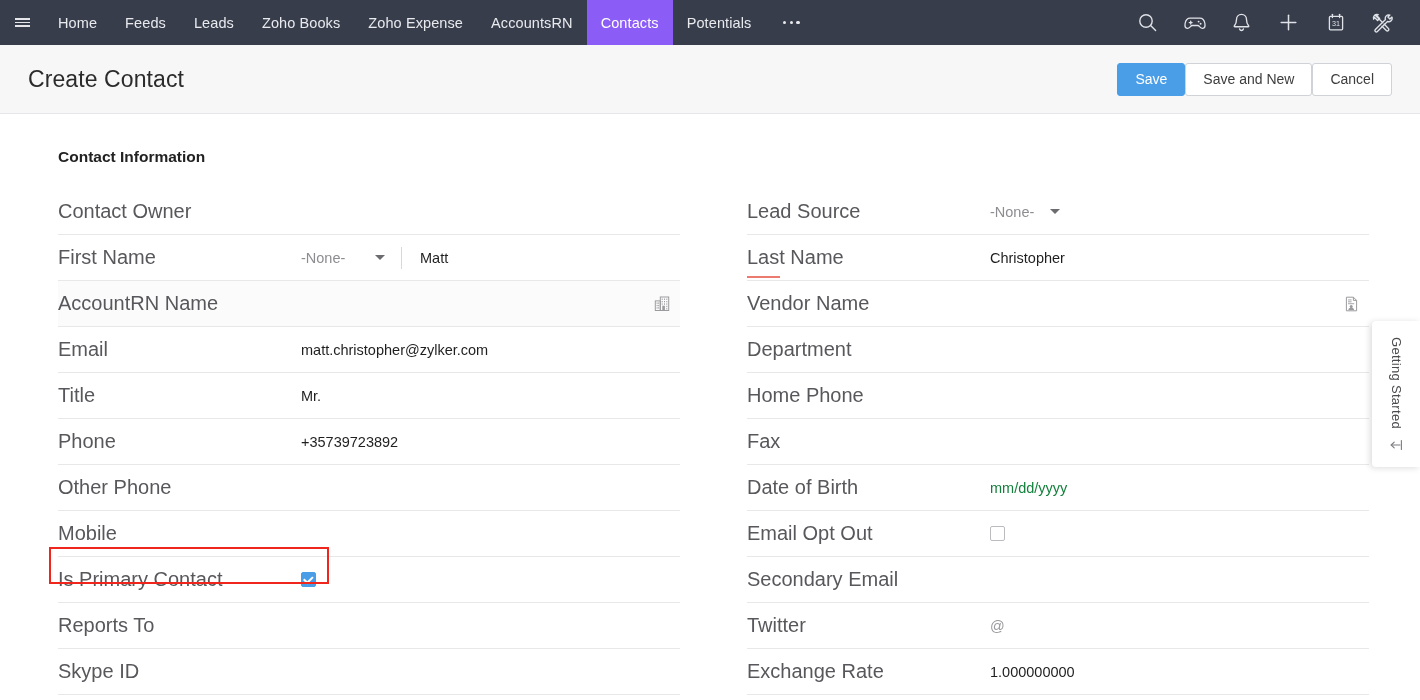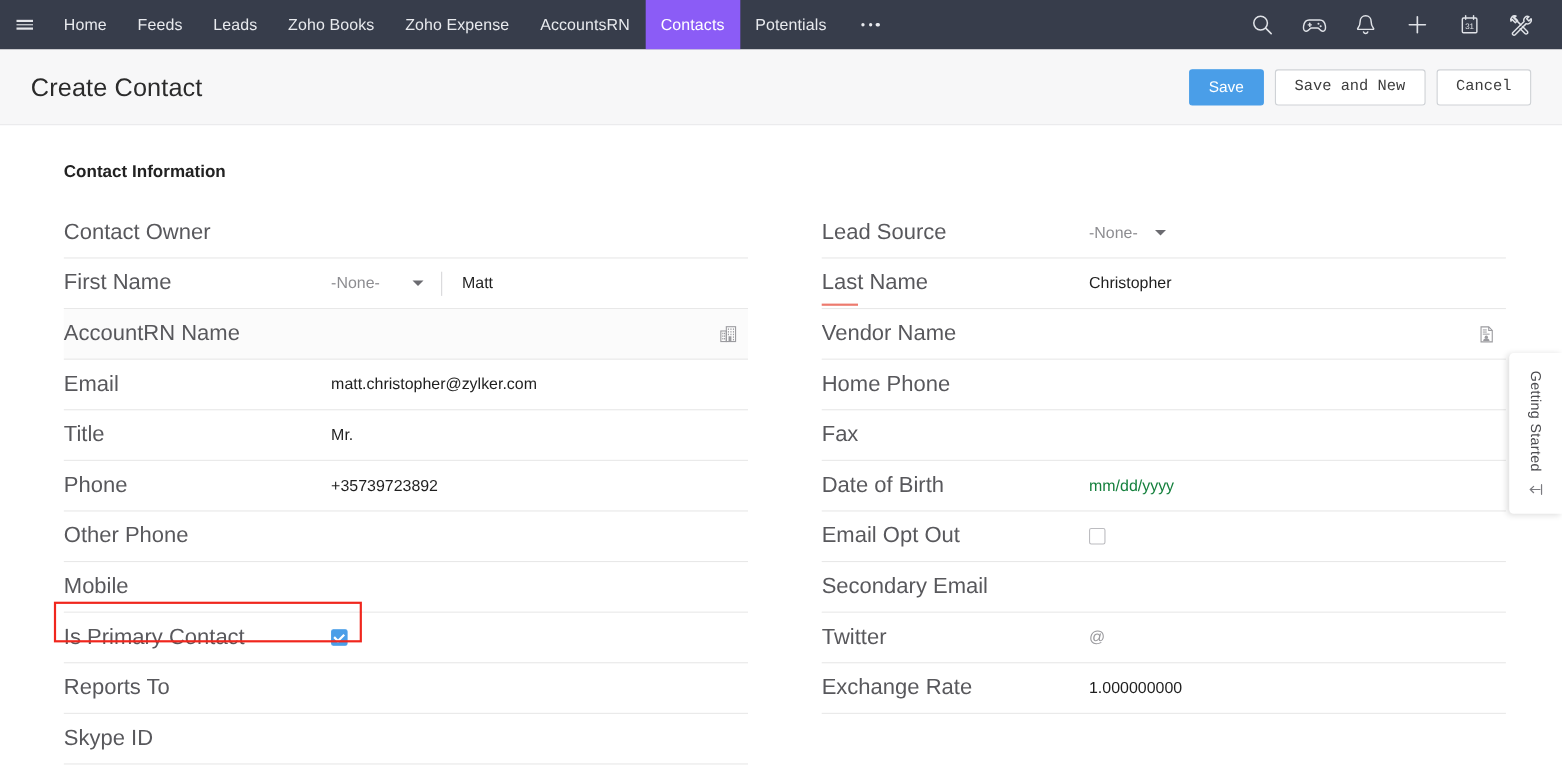--- a/index.html
+++ b/index.html
@@ -60,31 +60,31 @@
     border-bottom: 1px solid #e6e6e8;
     display: flex; align-items: center;
   }
   #pagetitle {
     margin-left: 28px;
     font-size: 23px; color: #2b2b2b; font-weight: 400;
     letter-spacing: .1px;
   }
   #headbtns {
     margin-left: auto; margin-right: 28px;
-    display: flex; align-items: center; gap: 10px;
+    display: flex; align-items: center; 
   }
   .btn {
     height: 33px; padding: 0 17px;
     border-radius: 3px;
     font-size: 14px; font-family: "Liberation Sans", sans-serif;
     display: flex; align-items: center; justify-content: center;
     cursor: pointer; white-space: nowrap;
   }
   .btn-primary { background: #4a9ee8; color: #ffffff; border: 1px solid #4a9ee8; }
-  .btn-default { background: #ffffff; color: #3d3d3d; border: 1px solid #cfd2d6; font-family: Liberation Mono, monospace; }
+  .btn-default { background: #ffffff; color: #3d3d3d; border: 1px solid #cfd2d6; }
 
   
   #formbody {
     position: absolute; top: 114px; left: 0;
     width: 1420px; height: 586px;
     background: #ffffff;
     overflow: hidden;
   }
   #sectiontitle {
     position: absolute; left: 58px; top: 34px;
@@ -415,20 +415,24 @@
             <rect x="5" y="4" width="3.6" height=".9"></rect>
             <rect x="5" y="5.9" width="3.6" height=".9"></rect>
             <rect x="5" y="7.8" width="6.2" height=".9"></rect>
             <circle cx="8.2" cy="11" r="1.5"></circle>
             <path d="M5.3 14.6c0-1.6 1.3-2.5 2.9-2.5s2.9.9 2.9 2.5z"></path>
           </g>
         </svg>
       </span>
     </div>
 
+    <div class="frow">
+      <div class="flabel">Department</div>
+      <div class="fvalue"></div>
+    </div>
 
     <div class="frow">
       <div class="flabel">Home Phone</div>
       <div class="fvalue"></div>
     </div>
 
     <div class="frow">
       <div class="flabel">Fax</div>
       <div class="fvalue"></div>
     </div>

